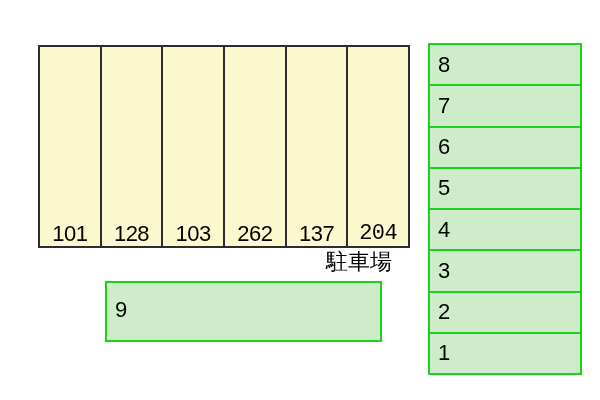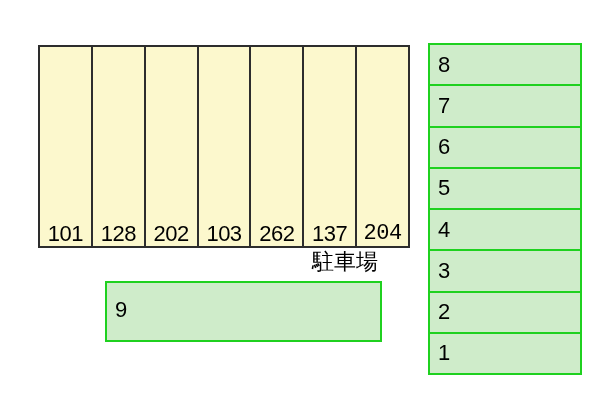--- a/index.html
+++ b/index.html
@@ -42,21 +42,21 @@
     line-height: 1.0;
     letter-spacing: -0.5px;
     color: #000;
     white-space: nowrap;
   }
 
   
   .caption {
     position: absolute;
     top: 251px;
-    left: 298px;
+    left: 312px;
     width: 80px;
     text-align: right;
     font-size: 22px;
     line-height: 1.0;
     color: #000;
   }
 
   
   .wspace {
     position: absolute;
@@ -100,23 +100,20 @@
 <div id="stage">
 
   <div class="ygrid">
     <div class="ycell">
       <span class="ylabel">101</span>
     </div>
     <div class="ycell">
       <span class="ylabel">128</span>
     </div>
     <div class="ycell">
-      <span class="ylabel">202</span>
-    </div>
-    <div class="ycell">
       <span class="ylabel">103</span>
     </div>
     <div class="ycell">
       <span class="ylabel">262</span>
     </div>
     <div class="ycell">
       <span class="ylabel">137</span>
     </div>
     <div class="ycell">
       <span class="ylabel">204</span>

